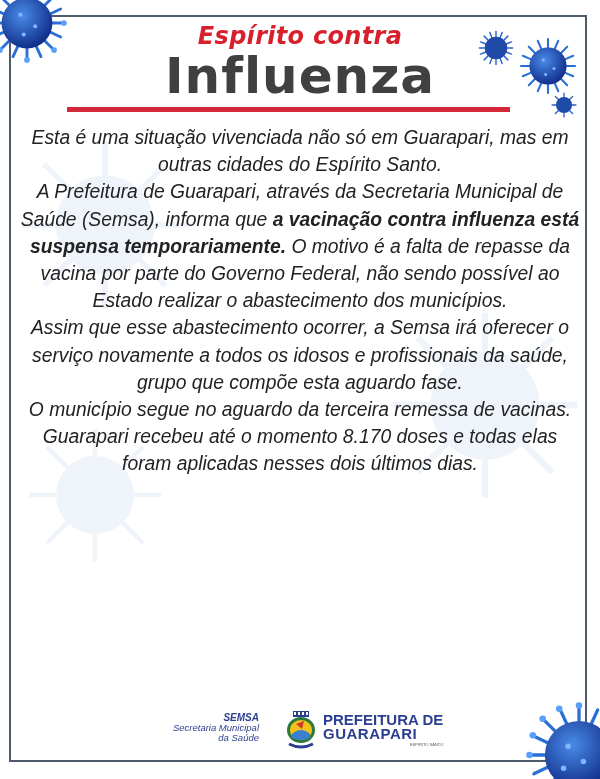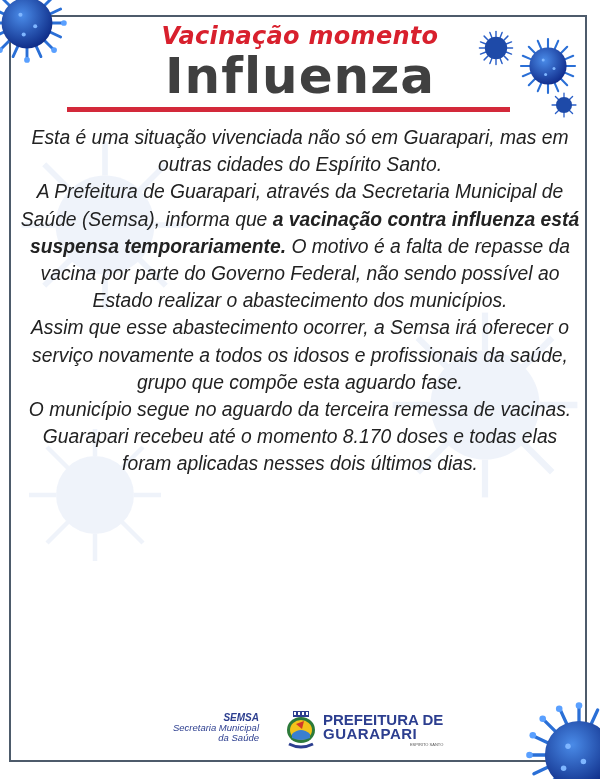--- a/index.html
+++ b/index.html
@@ -208,21 +208,21 @@
       <circle cx="-42" cy="-18" r="3"></circle>
     </g>
   <circle r="31" fill="url(#vg3)"></circle>
   <g fill="#7fb6ff">
       <circle cx="-10" cy="-8" r="2.5"></circle>
       <circle cx="4" cy="6" r="2.5"></circle>
       <circle cx="-14" cy="12" r="2.5"></circle>
     </g>
 </svg>
 
-<div class="title-small">Vacinação momento</div>
+<div class="title-small">Espírito contra</div>
 <div class="title-big">Influenza</div>
 <div class="title-bar"></div>
 
 <div class="body-text">
   <p>Esta é uma situação vivenciada não só em Guarapari, mas em outras cidades do Espírito Santo.</p>
   <p><span>A Prefeitura de Guarapari, através da Secretaria Municipal de Saúde (Semsa), informa que </span><b>a vacinação contra influenza está suspensa temporariamente.</b><span> O motivo é a falta de repasse da vacina por parte do Governo Federal, não sendo possível ao Estado realizar o abastecimento dos municípios.</span></p>
   <p>Assim que esse abastecimento ocorrer, a Semsa irá oferecer o serviço novamente a todos os idosos e profissionais da saúde, grupo que compõe esta aguardo fase.</p>
   <p>O município segue no aguardo da terceira remessa de vacinas.</p>
   <p>Guarapari recebeu até o momento 8.170 doses e todas elas foram aplicadas nesses dois últimos dias.</p>
 </div>

